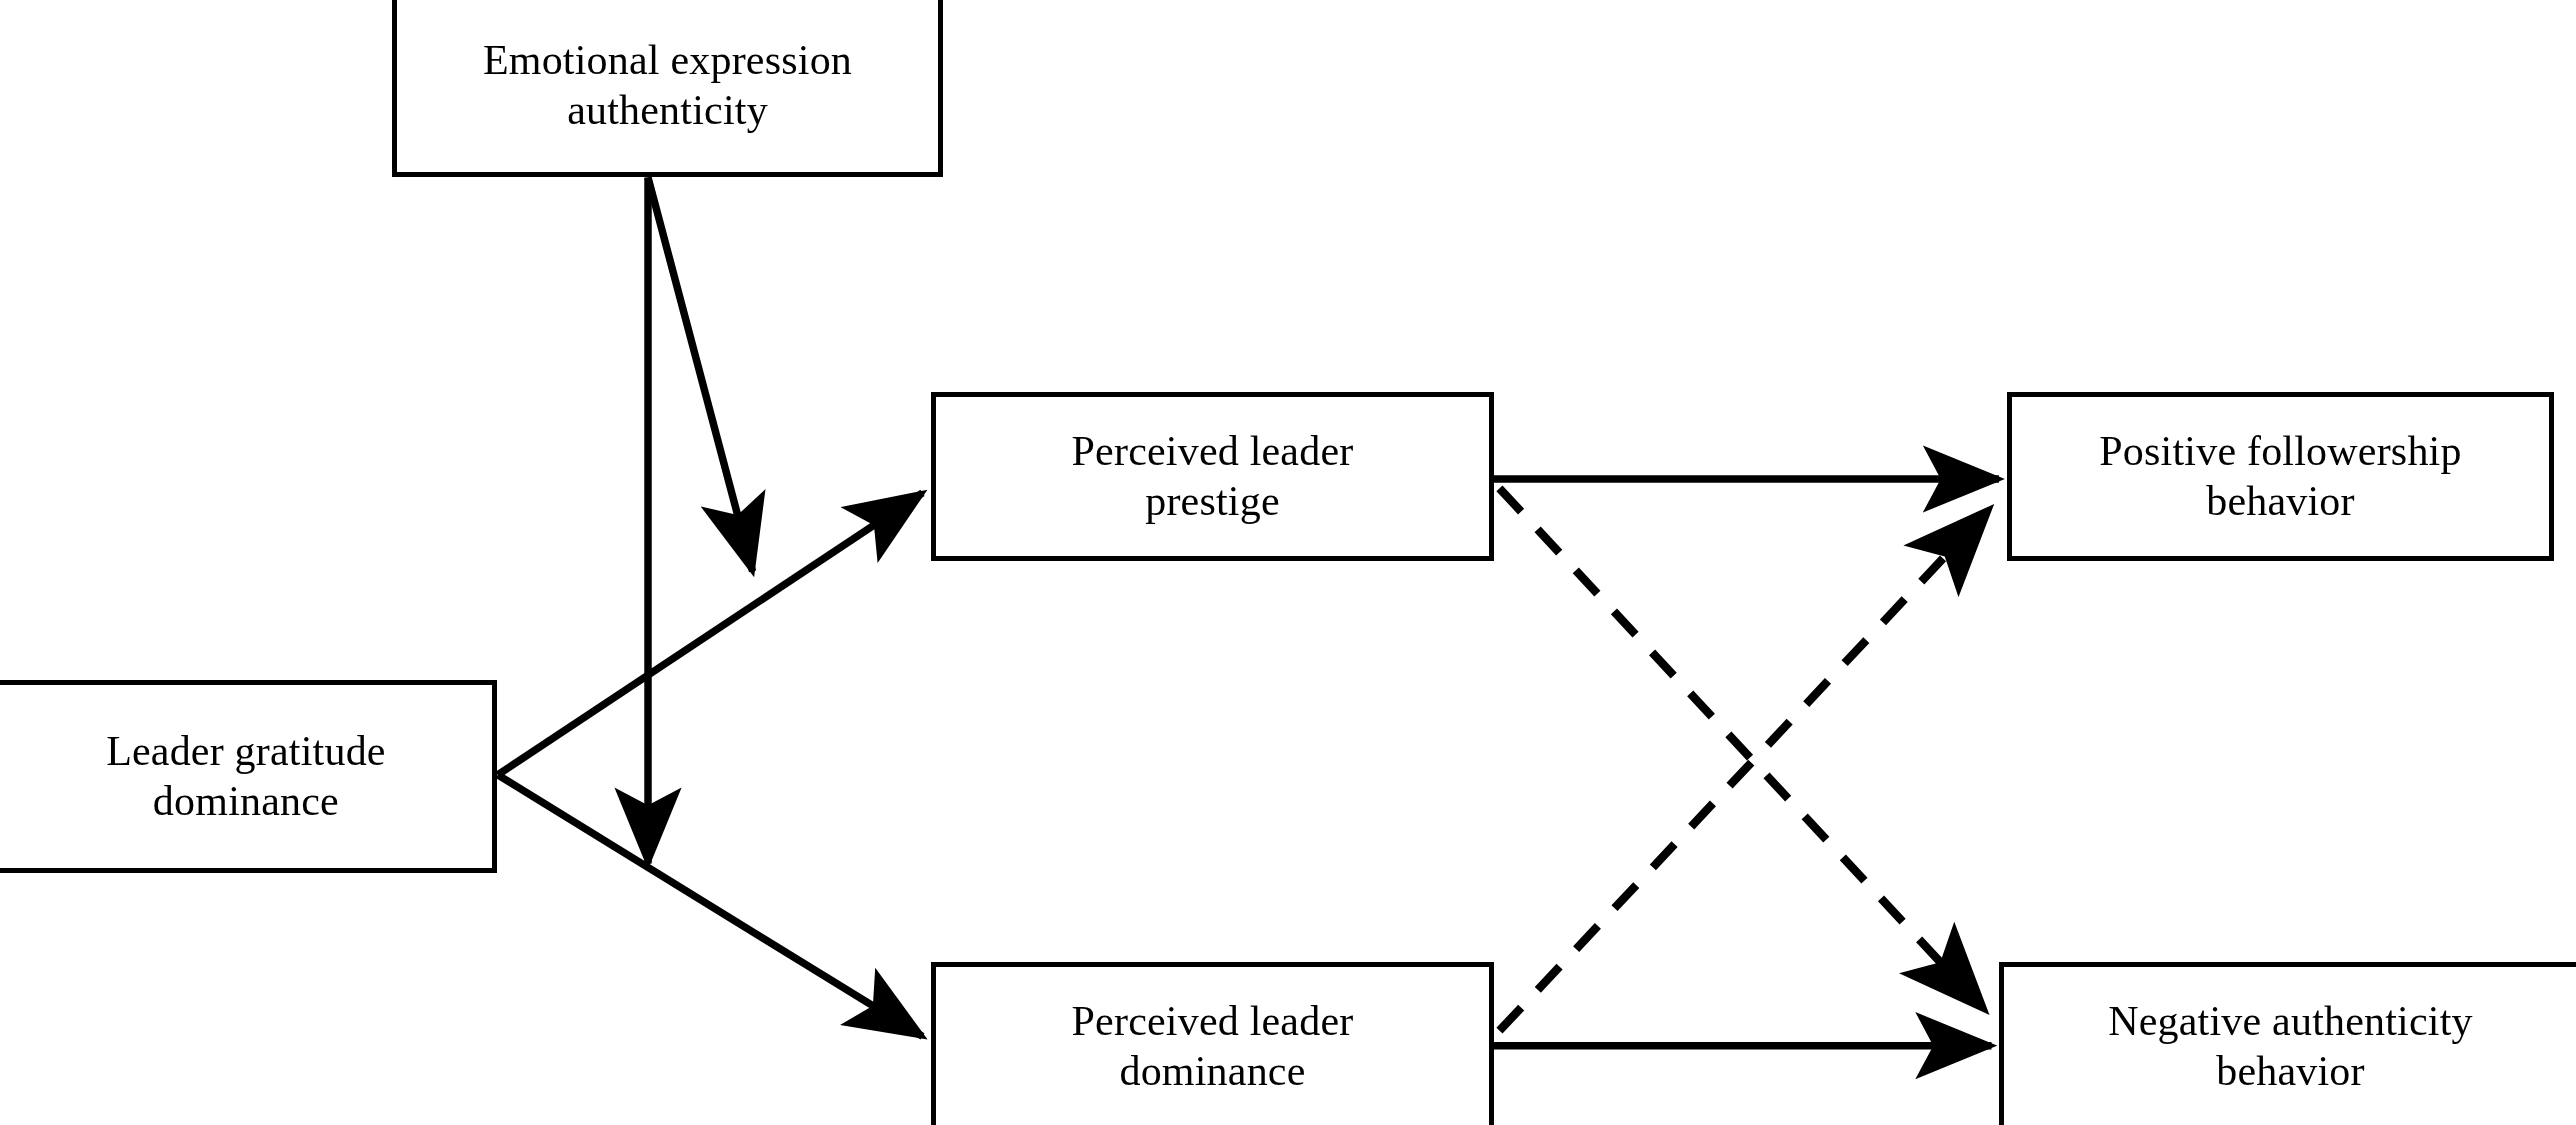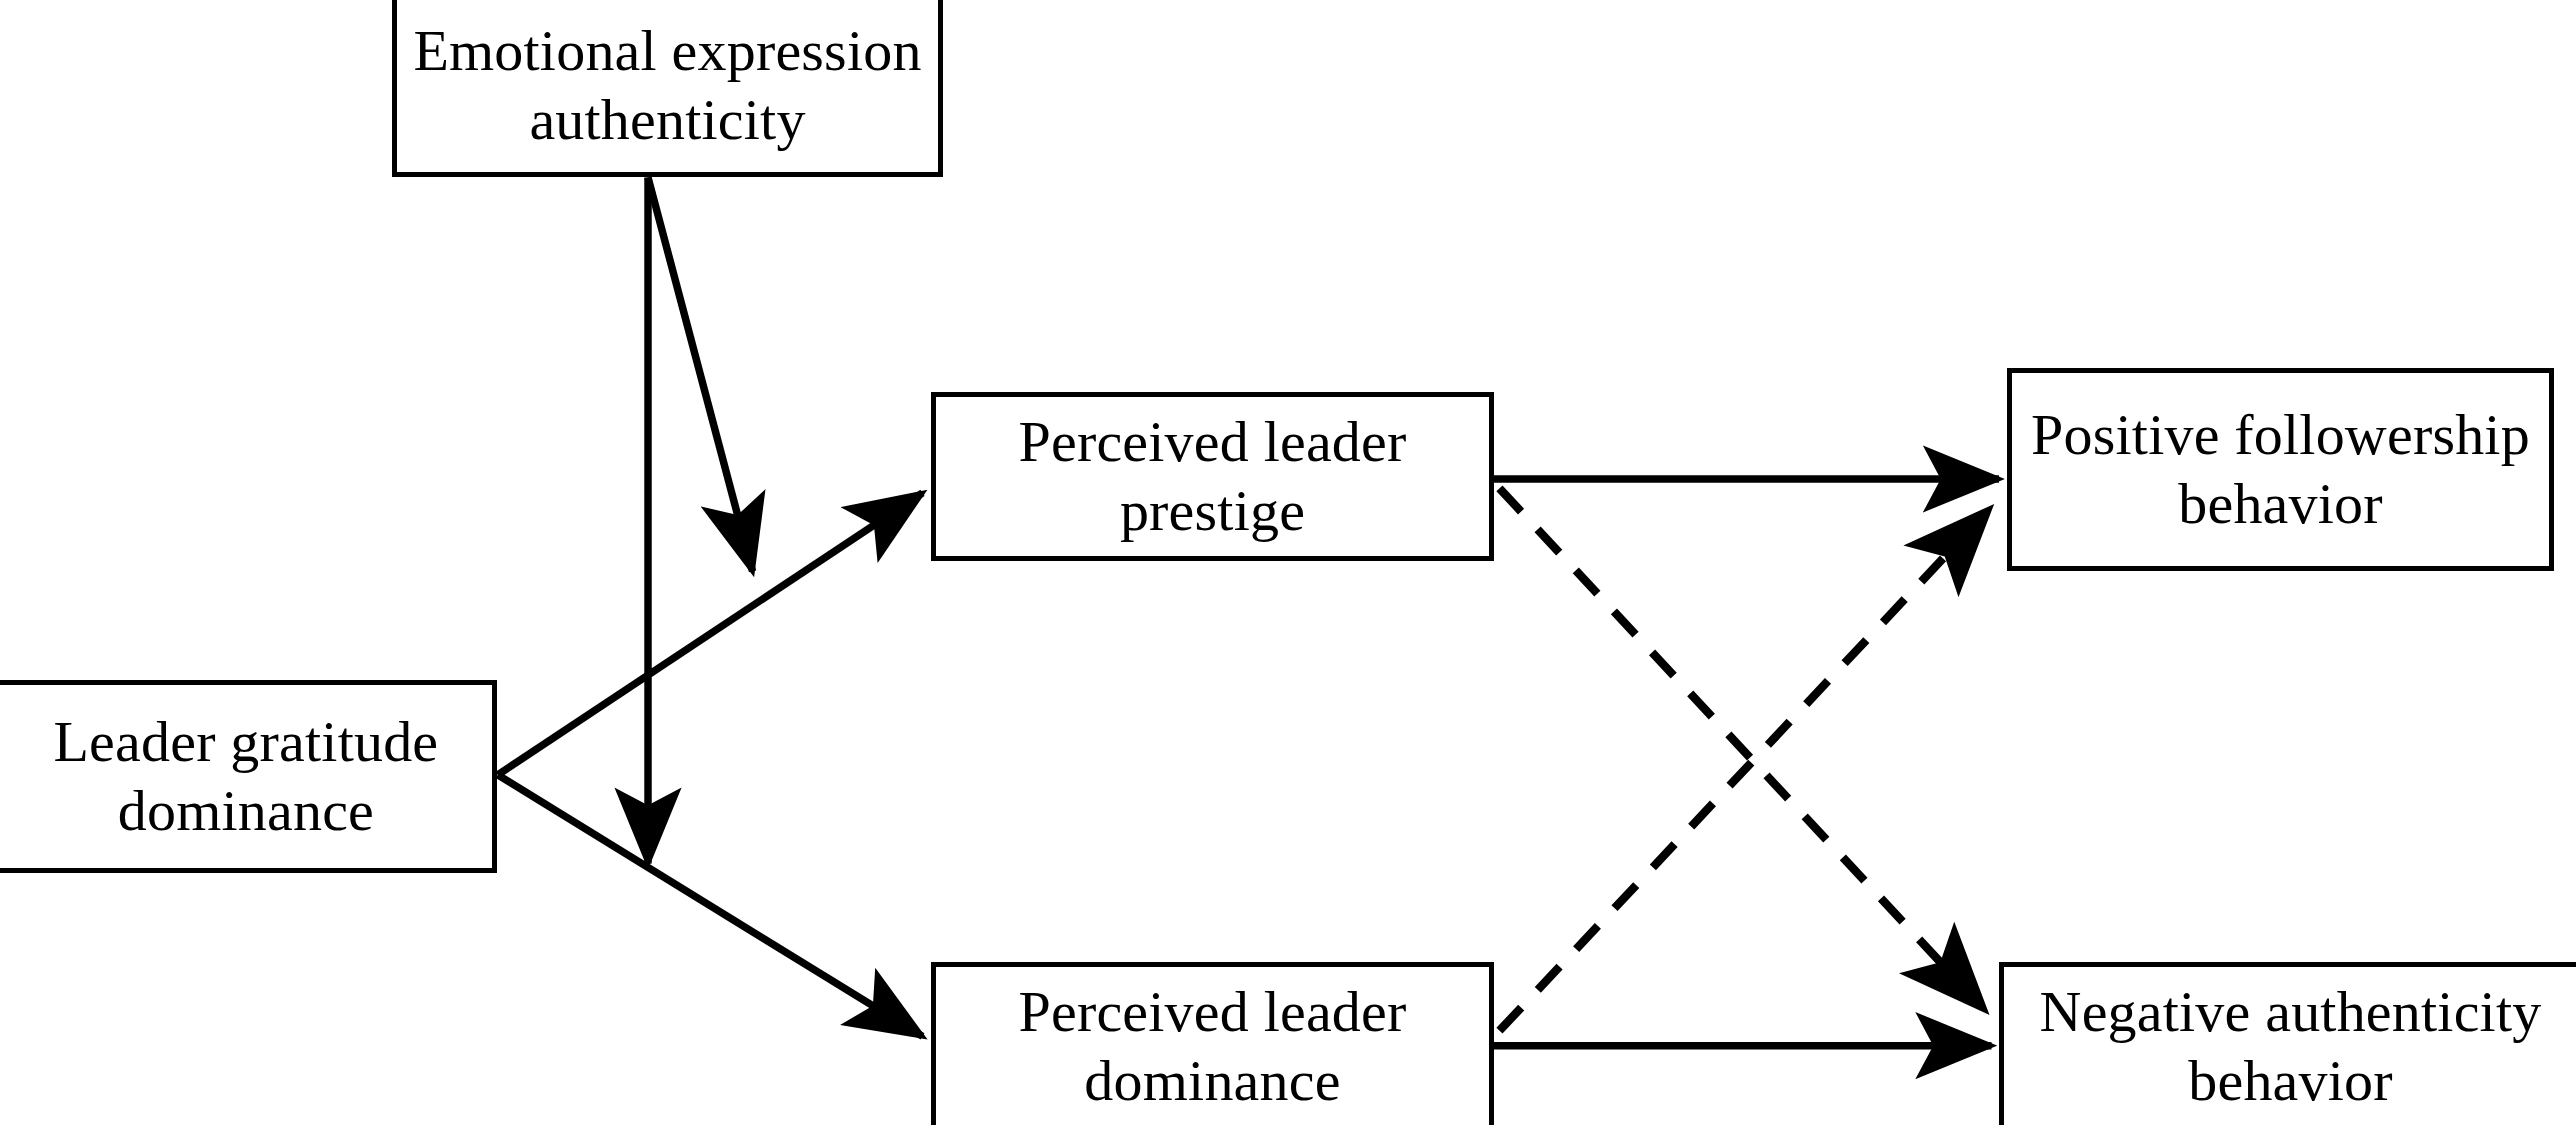--- a/index.html
+++ b/index.html
@@ -32,42 +32,42 @@
     border: 5.6px solid #000000;
     background: #ffffff;
     display: flex;
     align-items: center;
     justify-content: center;
     text-align: center;
     z-index: 5;
   }
   .node-label {
     font-family: "Liberation Serif", "DejaVu Serif", serif;
-    font-size: 58px;
+    font-size: 42px;
     line-height: 1.18;
     color: #000000;
     padding: 0 13px;
     white-space: pre-line;
     letter-spacing: 0.2px;
   }
   
   #node-authenticity {
     left: 392px; top: -5.6px; width: 551px; height: 183px;
   }
   #node-gratitude {
     left: -5.6px; top: 680px; width: 503px; height: 193px;
   }
   #node-prestige {
     left: 931px; top: 392px; width: 563px; height: 169px;
   }
   #node-dominance {
     left: 931px; top: 962px; width: 563px; height: 169px;
   }
   #node-positive {
-    left: 2007px; top: 368px; width: 547px; height: 203px;
+    left: 2007px; top: 392px; width: 547px; height: 169px;
   }
   #node-negative {
     left: 1999px; top: 962px; width: 583px; height: 169px;
   }
 </style>
 </head>
 <body>
 
 <div id="diagram-root">
 

